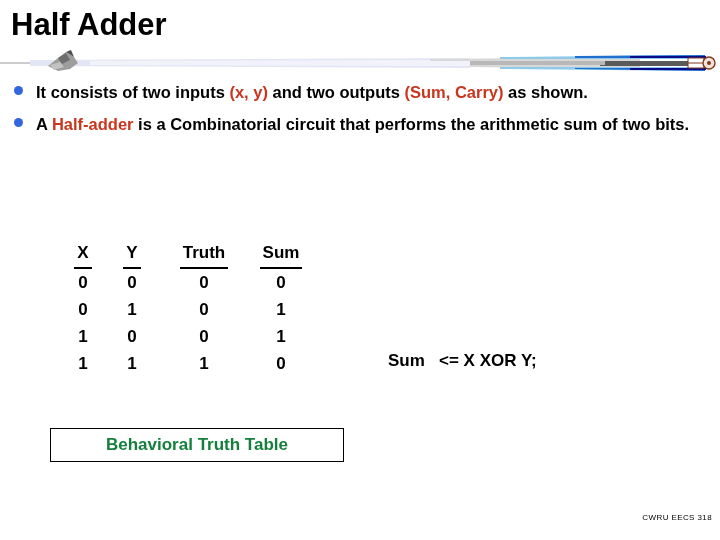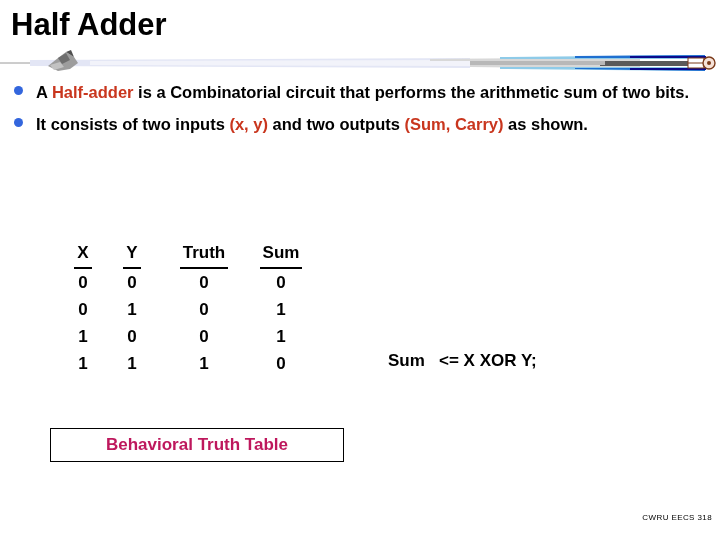--- a/index.html
+++ b/index.html
@@ -120,21 +120,21 @@
     height: 32px;
     border: 1px solid #000000;
     display: flex;
     align-items: center;
     justify-content: center;
     background: #ffffff;
   }
   .caption-text {
     font-size: 17px;
     font-weight: bold;
-    color: #be185d;
+    color: #15803d;
     white-space: nowrap;
   }
 
   
   .footer {
     position: absolute;
     right: 8px;
     top: 513px;
     font-size: 8px;
     font-weight: normal;
@@ -184,28 +184,28 @@
     <polygon points="22,3 27,1 30,8" fill="#4f4f4f"></polygon>
     <polygon points="6,16 16,13 20,18 10,21" fill="#c2c2c2"></polygon>
   </svg>
 </div>
 
 <div class="bullets">
 
   <div class="bullet-row">
     <span class="bullet-dot"></span>
     <div class="bullet-text">
-      <span>A </span><span class="em-red">Half-adder</span><span> is a Combinatorial circuit that performs  the arithmetic sum of two bits.</span>
+      <span>It consists of two inputs </span><span class="em-red">(x, y)</span><span> and two outputs </span><span class="em-red">(Sum, Carry)</span><span> as shown.</span>
     </div>
   </div>
 
   <div class="bullet-row">
     <span class="bullet-dot"></span>
     <div class="bullet-text">
-      <span>It consists of two inputs </span><span class="em-red">(x, y)</span><span> and two outputs </span><span class="em-red">(Sum, Carry)</span><span> as shown.</span>
+      <span>A </span><span class="em-red">Half-adder</span><span> is a Combinatorial circuit that performs  the arithmetic sum of two bits.</span>
     </div>
   </div>
 
 </div>
 
 <table class="truth-table">
   <thead>
     <tr>
       <th class="col-x"><span class="hdr">X</span></th>
       <th class="col-y"><span class="hdr">Y</span></th>

